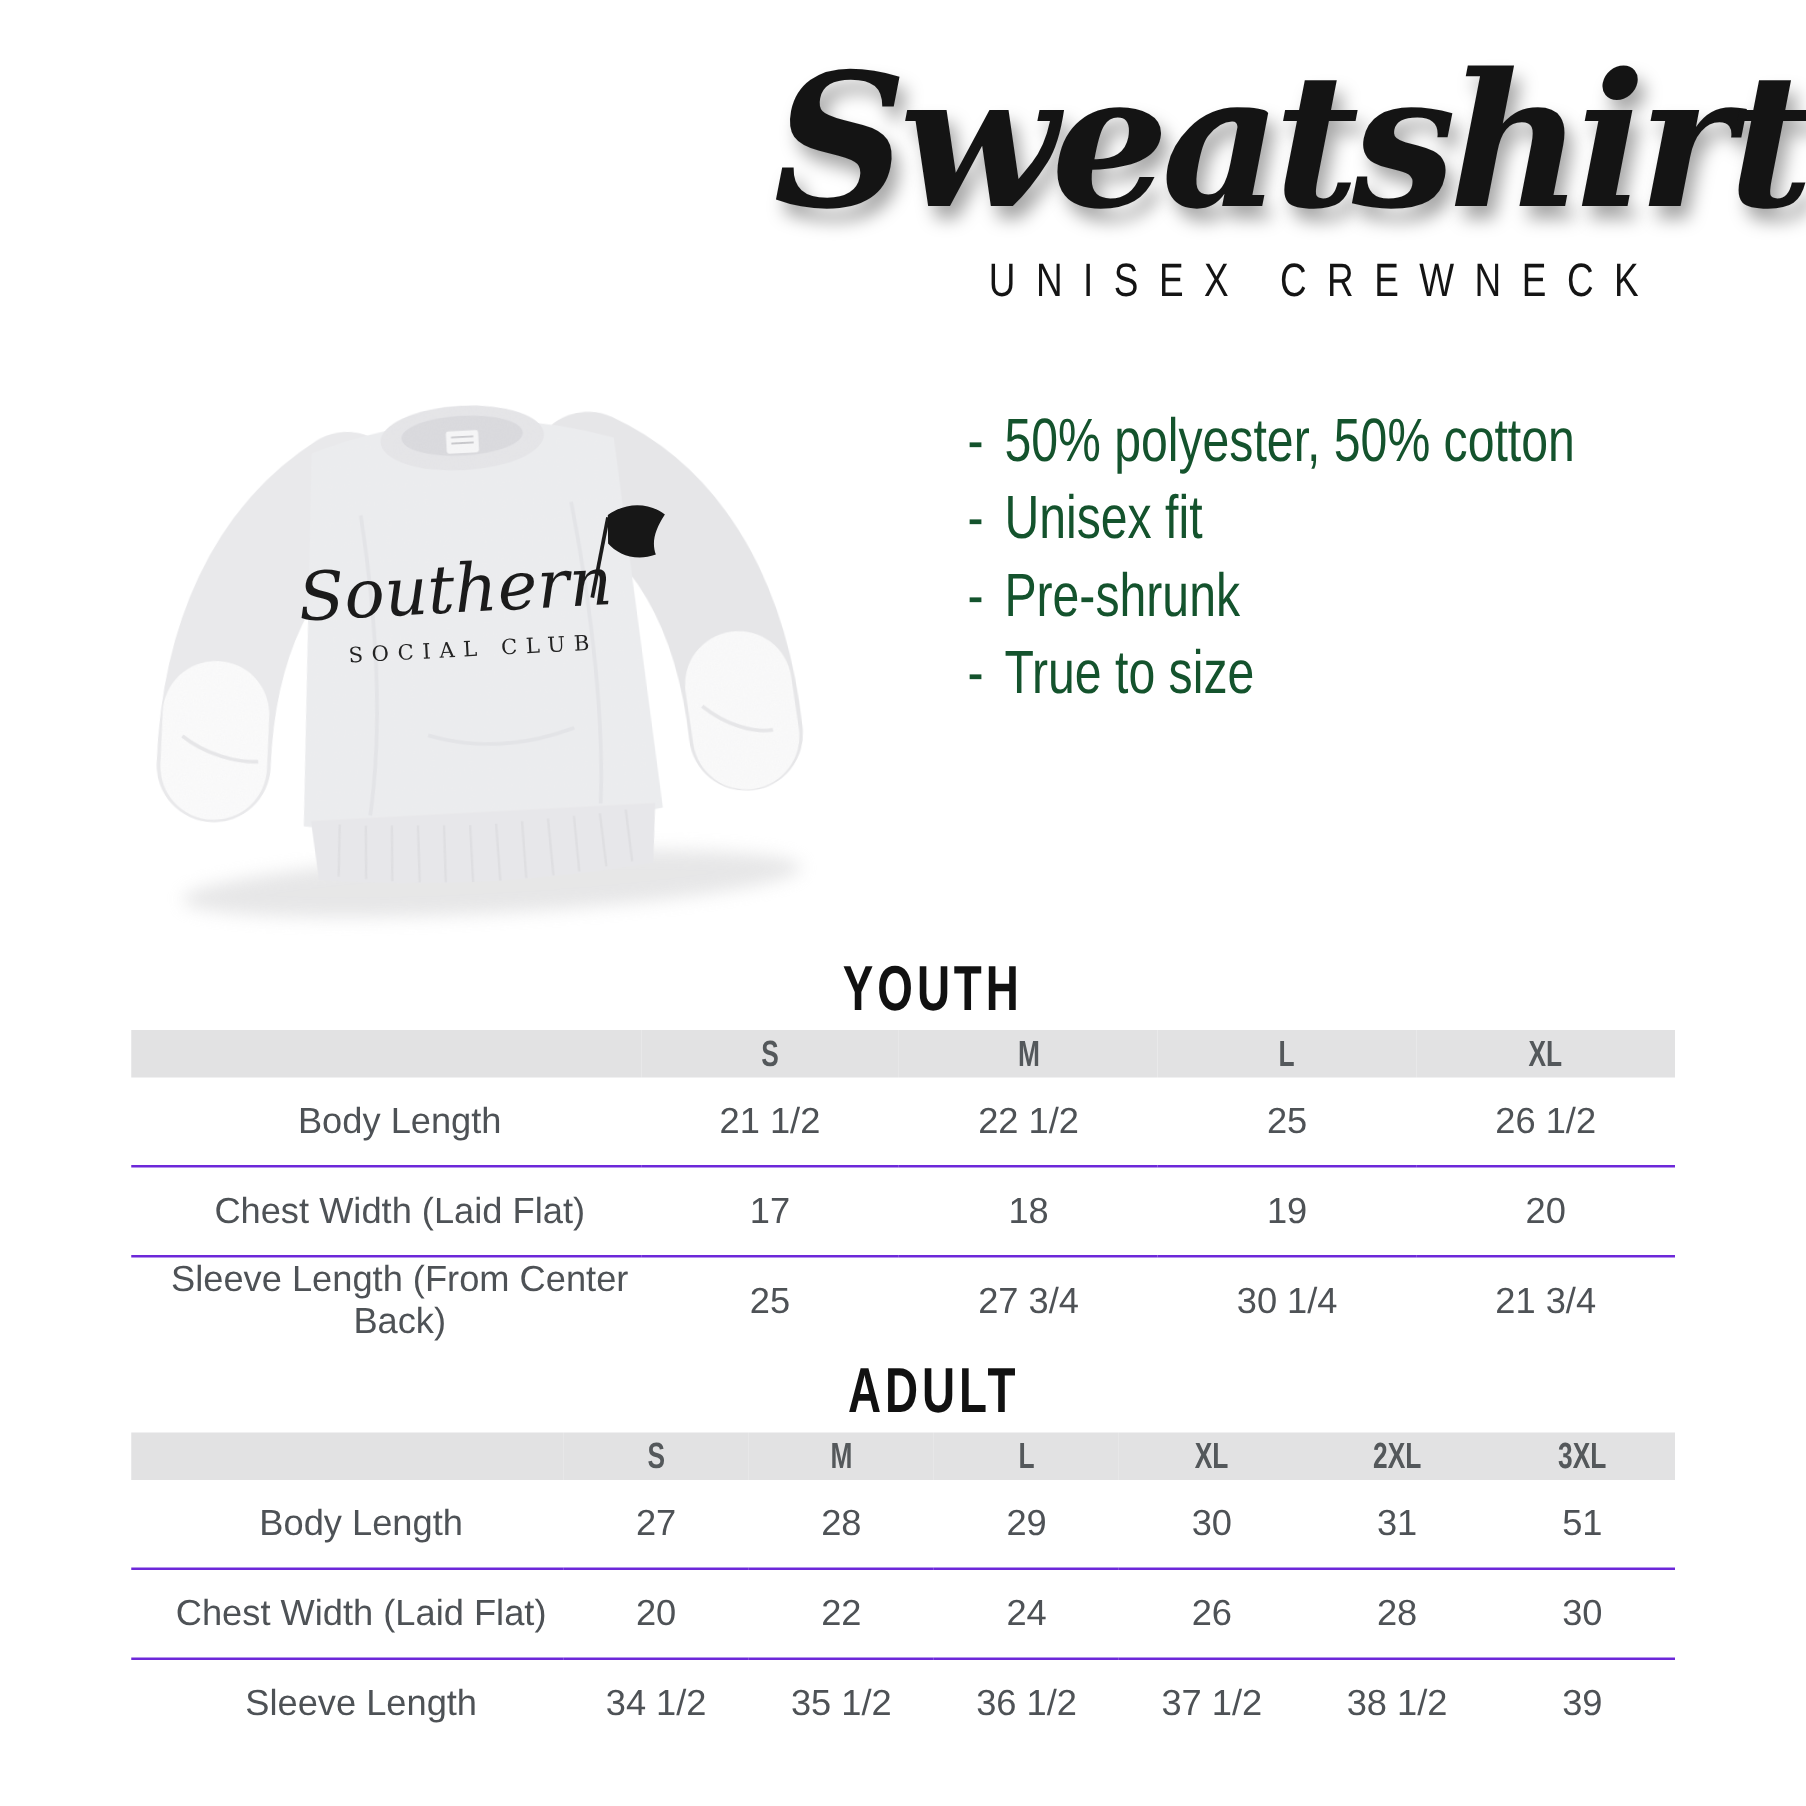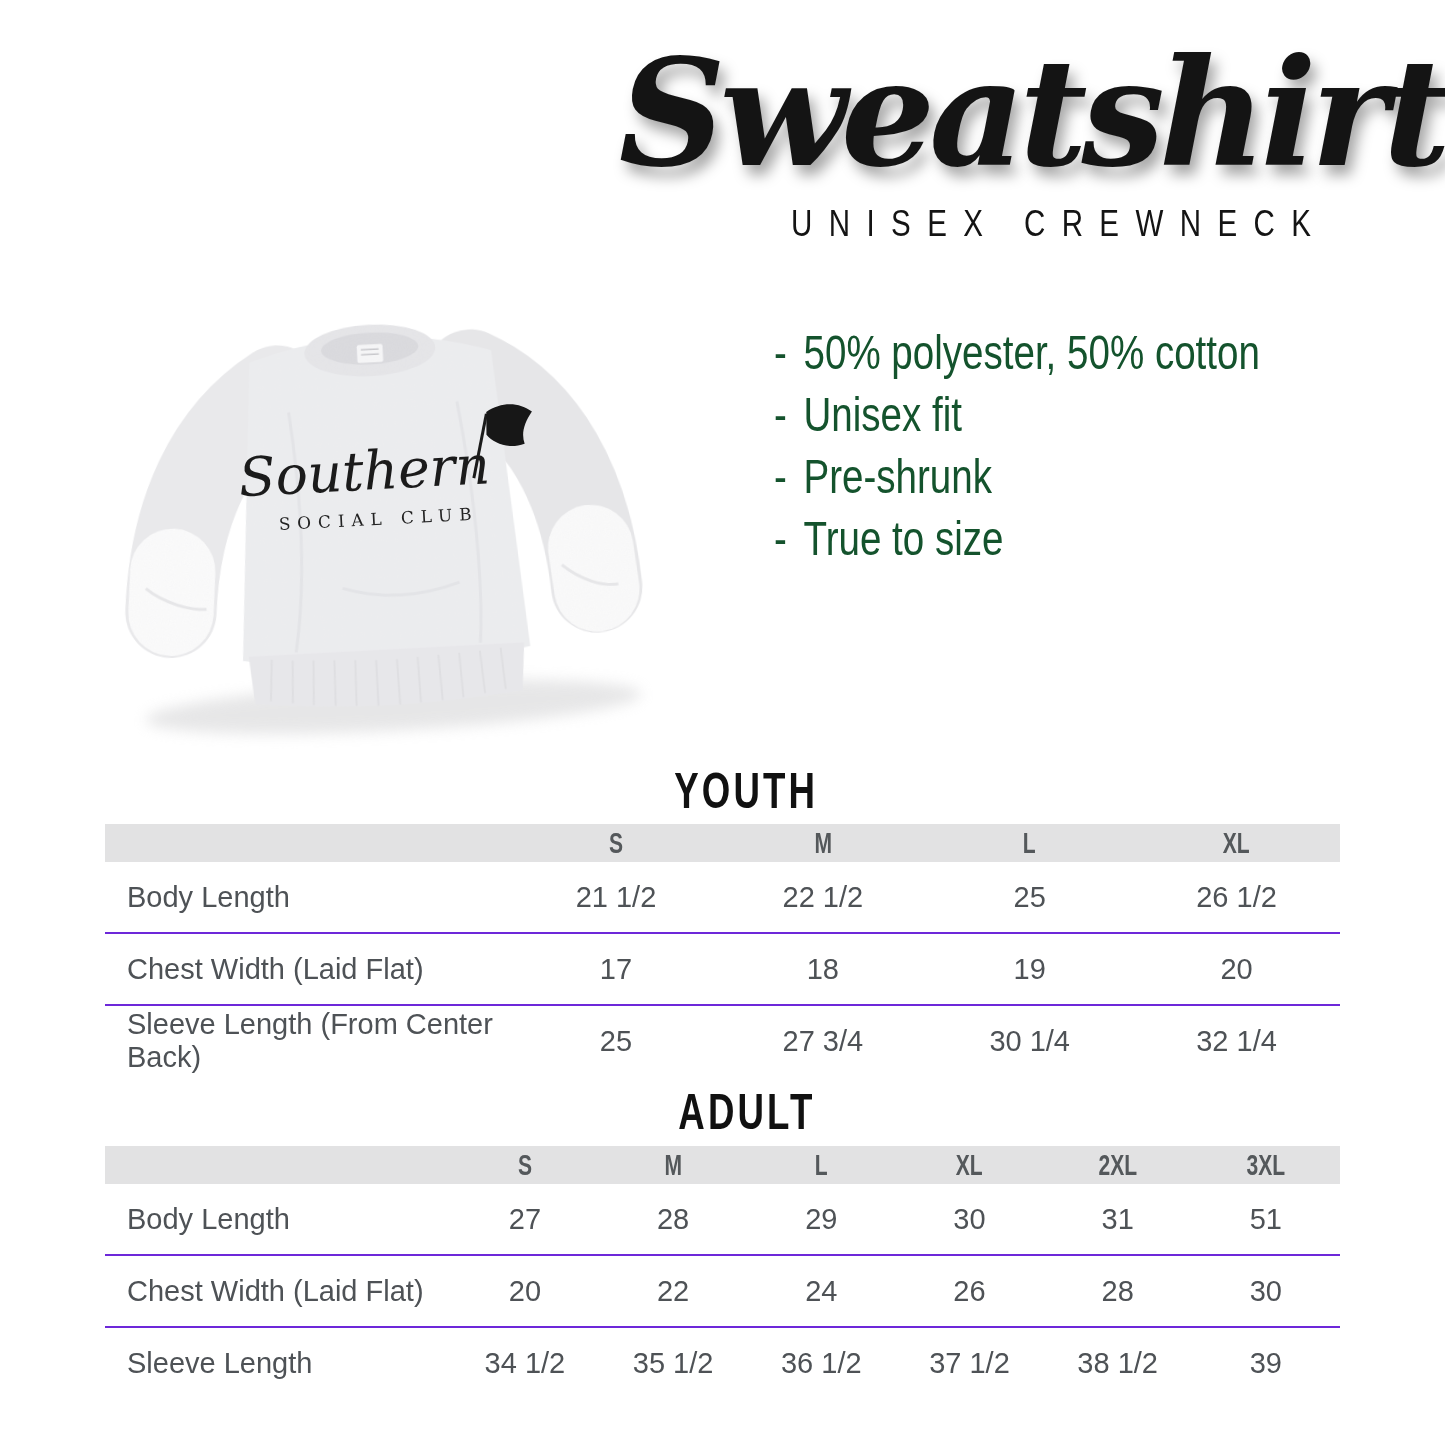--- a/index.html
+++ b/index.html
@@ -84,21 +84,21 @@
     padding: 0;
   }
   table.size-table td {
     height: 70px;
     font-size: 29px;
     color: #4e5256;
     text-align: center;
     padding: 0;
   }
   table.size-table td.row-label {
-    text-align: left;
+    text-align: center;
     padding-left: 22px;
   }
   table.size-table tbody tr + tr td { border-top: 2px solid #6d28d9; }
 
   col.y-label { width: 33%; }
   col.y-size  { width: 16.75%; }
   col.a-label { width: 28%; }
   col.a-size  { width: 12%; }
 </style>
 </head>
@@ -198,21 +198,21 @@
       <td>17</td>
       <td>18</td>
       <td>19</td>
       <td>20</td>
     </tr>
     <tr>
       <td class="row-label">Sleeve Length (From Center Back)</td>
       <td>25</td>
       <td>27 3/4</td>
       <td>30 1/4</td>
-      <td>32 1/4</td>
+      <td>21 3/4</td>
     </tr>
   </tbody>
 </table>
 
 <div class="chart-title">
   <span class="cond">ADULT</span>
 </div>
 <table class="size-table">
   <colgroup>
     <col class="a-label">

